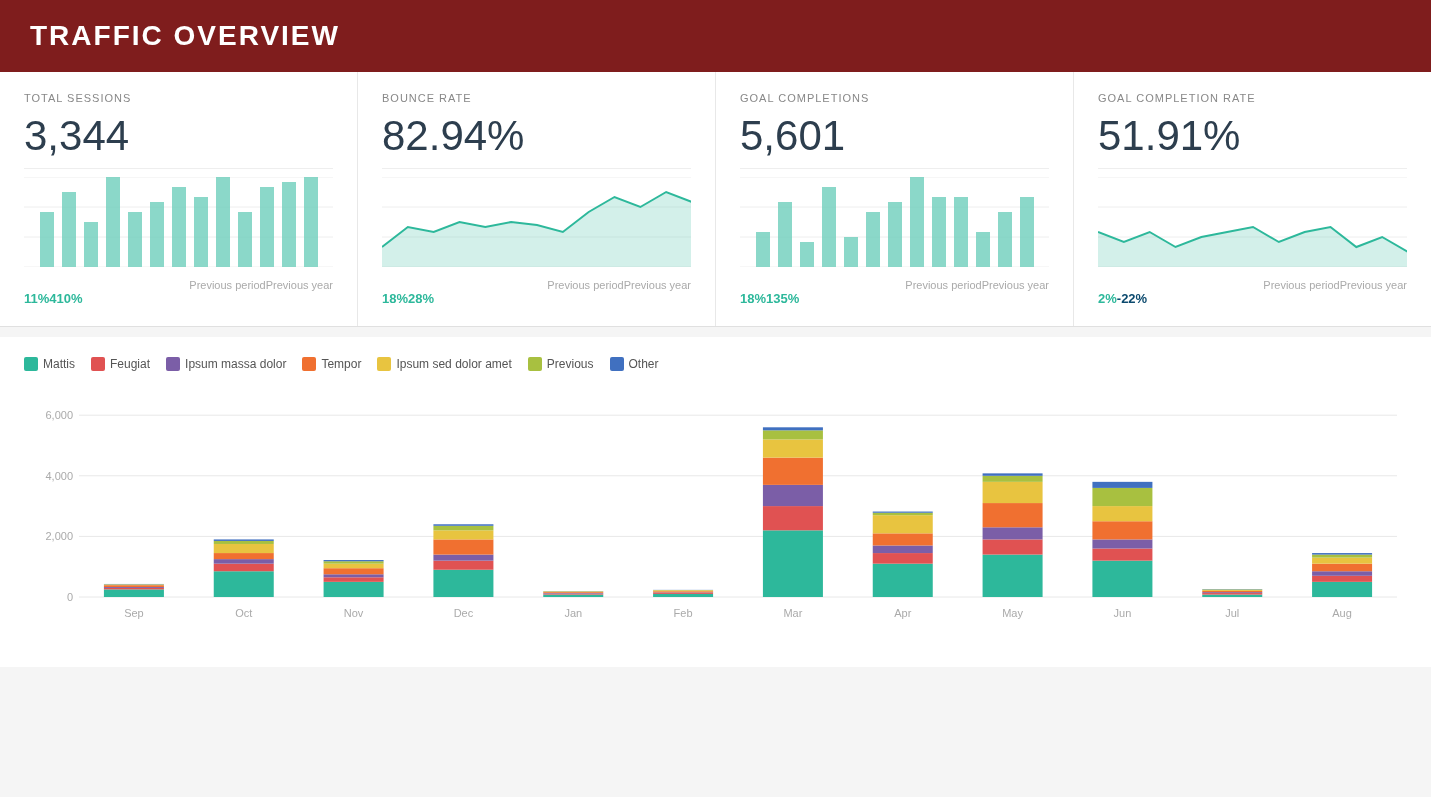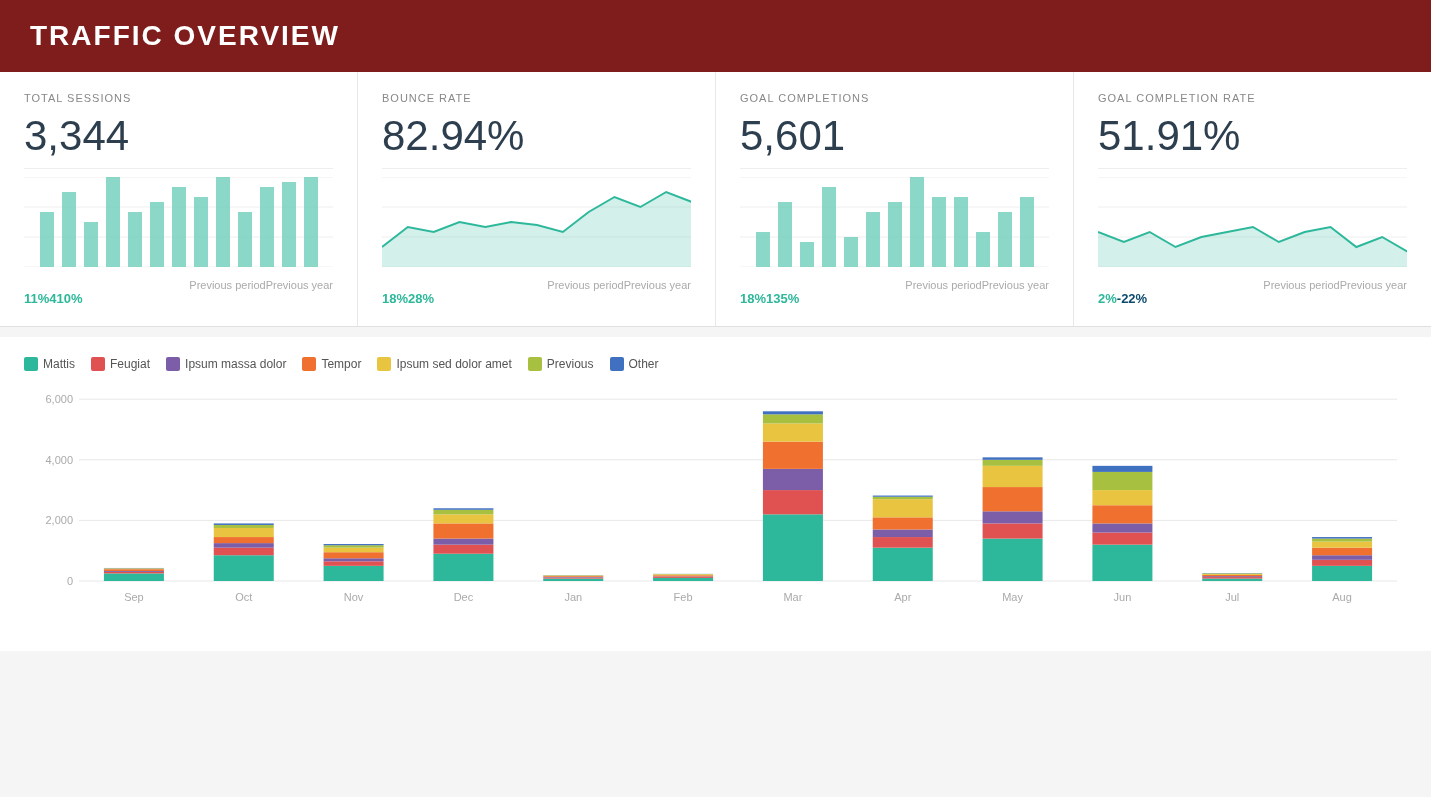--- a/index.html
+++ b/index.html
@@ -77,21 +77,21 @@
       letter-spacing: 1.5px;
       color: #555;
       text-transform: uppercase;
       margin-bottom: 14px;
     }
 
     .legend {
       display: flex;
       flex-wrap: wrap;
       gap: 16px;
-      margin-bottom: 0;
+      margin-bottom: 16px;
       font-size: 12px;
       color: #555;
     }
 
     .legend-item {
       display: flex;
       align-items: center;
       gap: 5px;
     }
 

